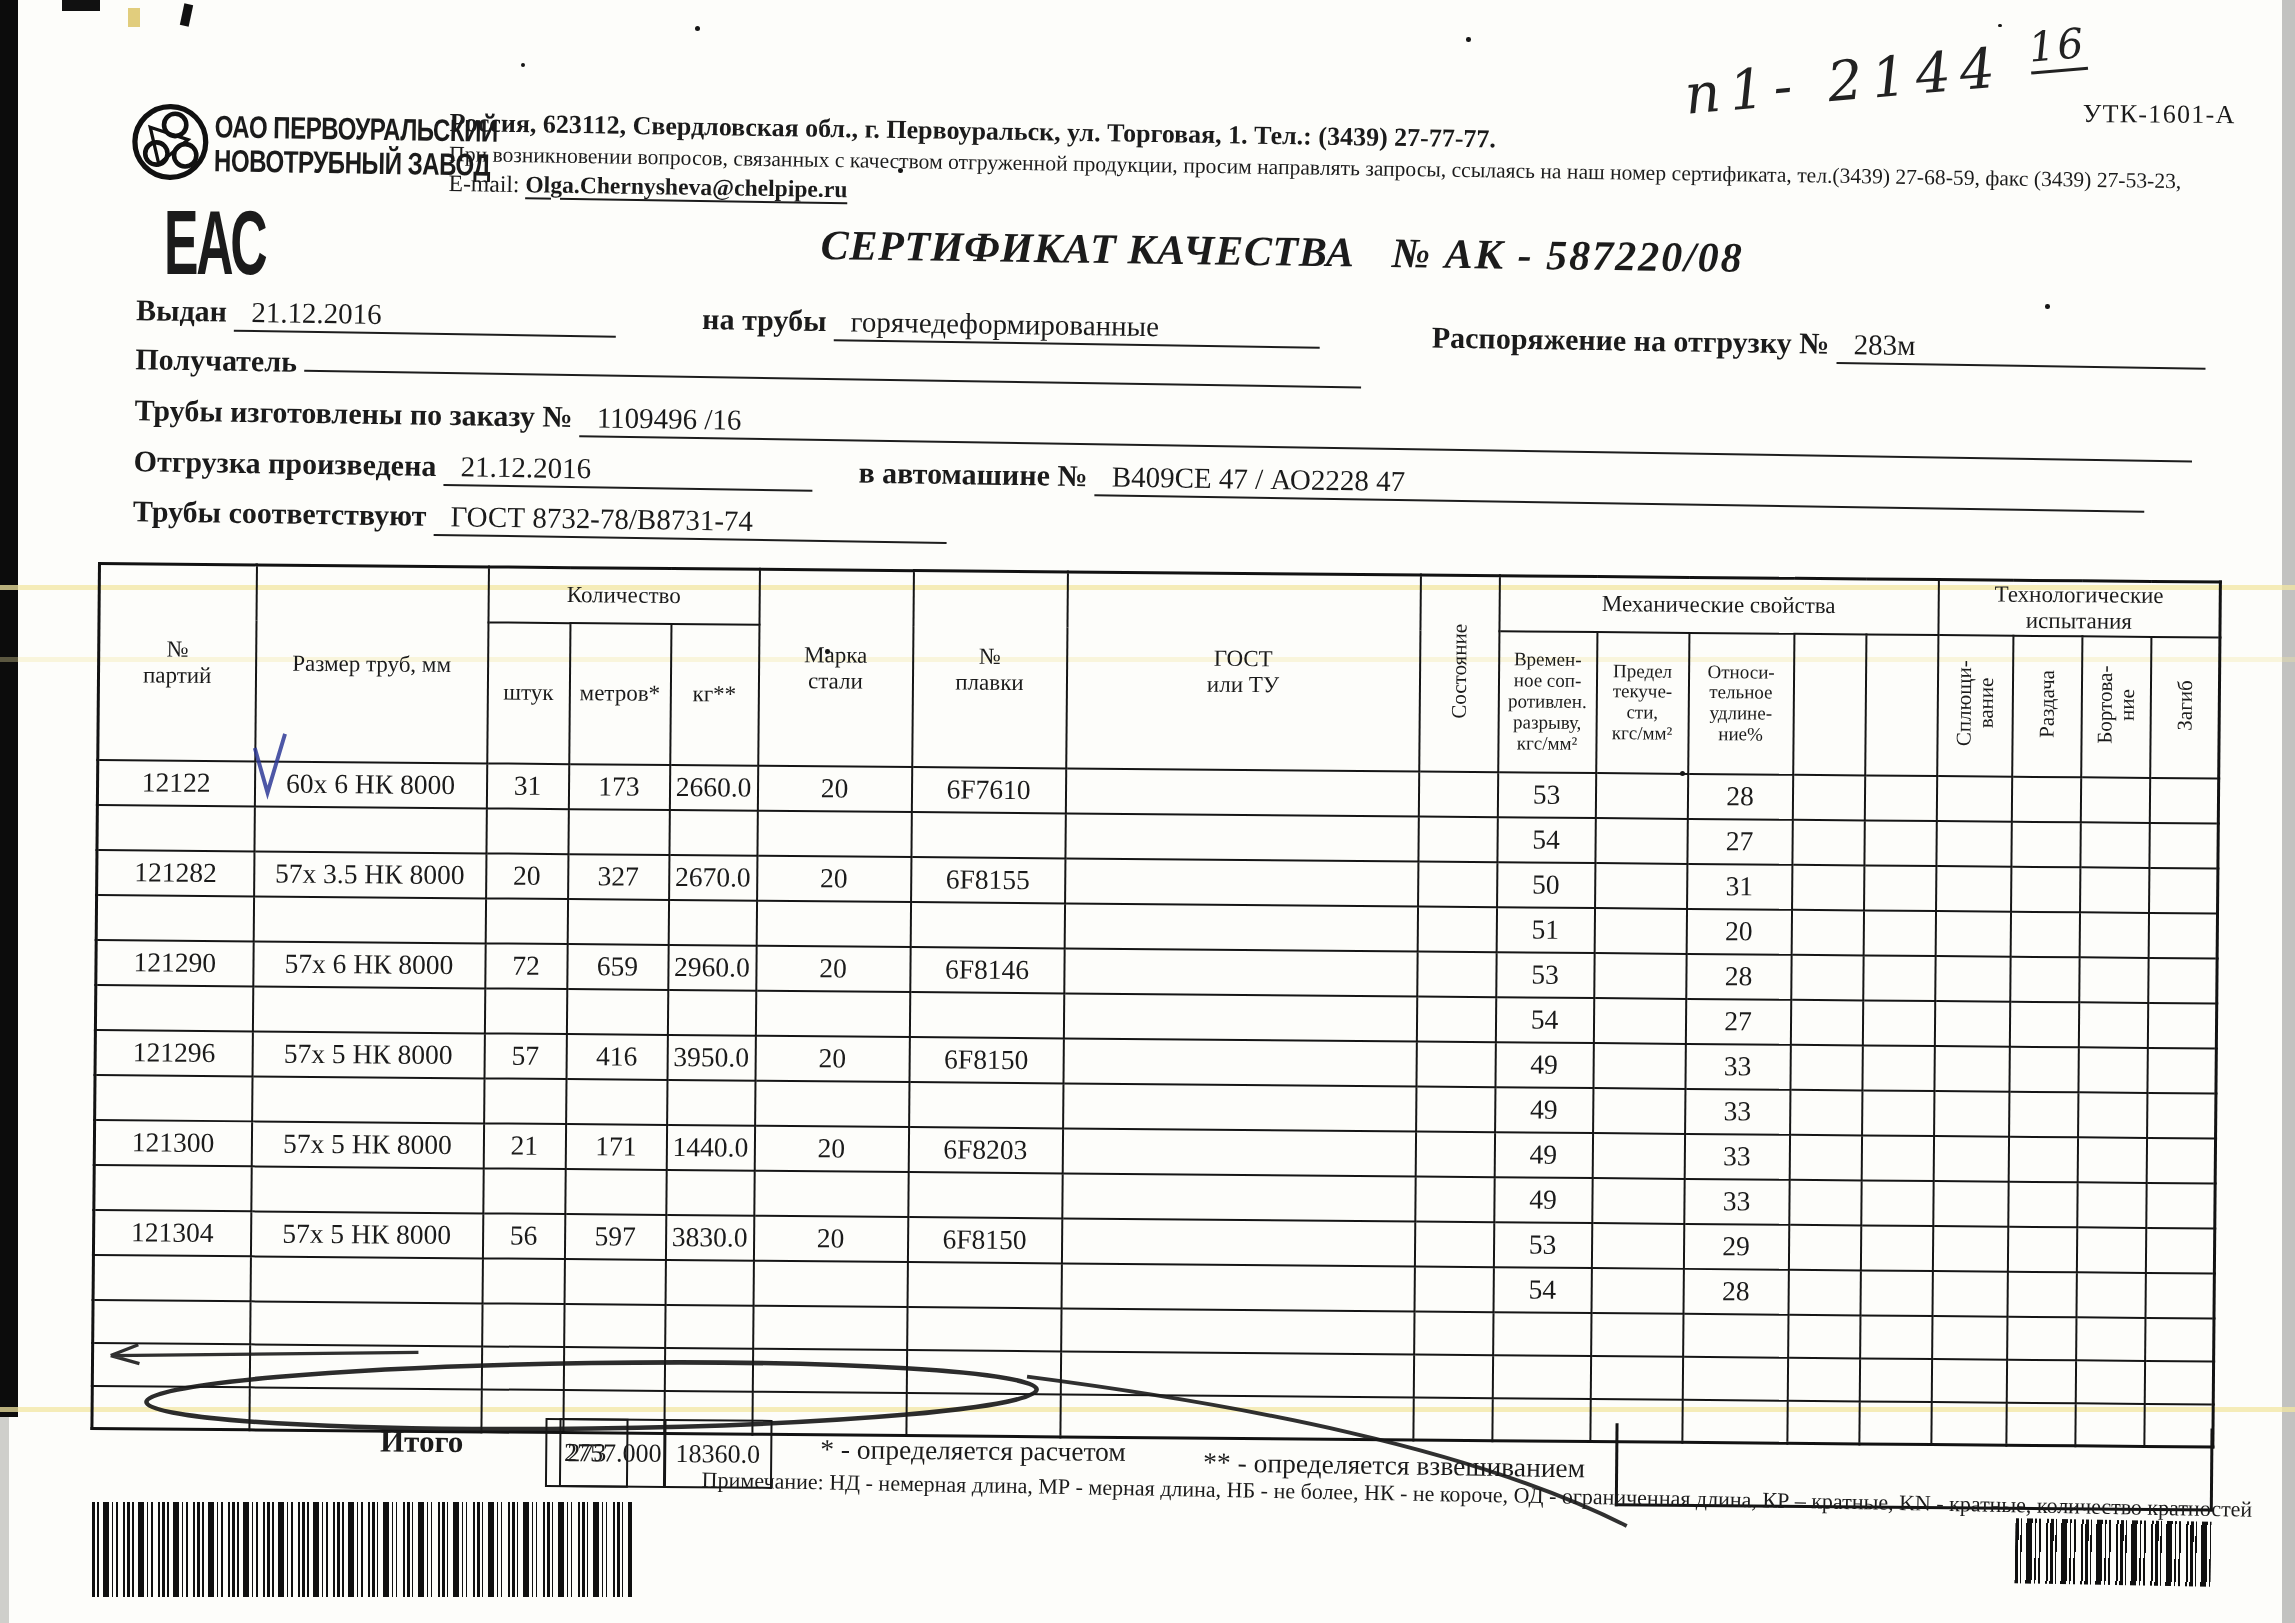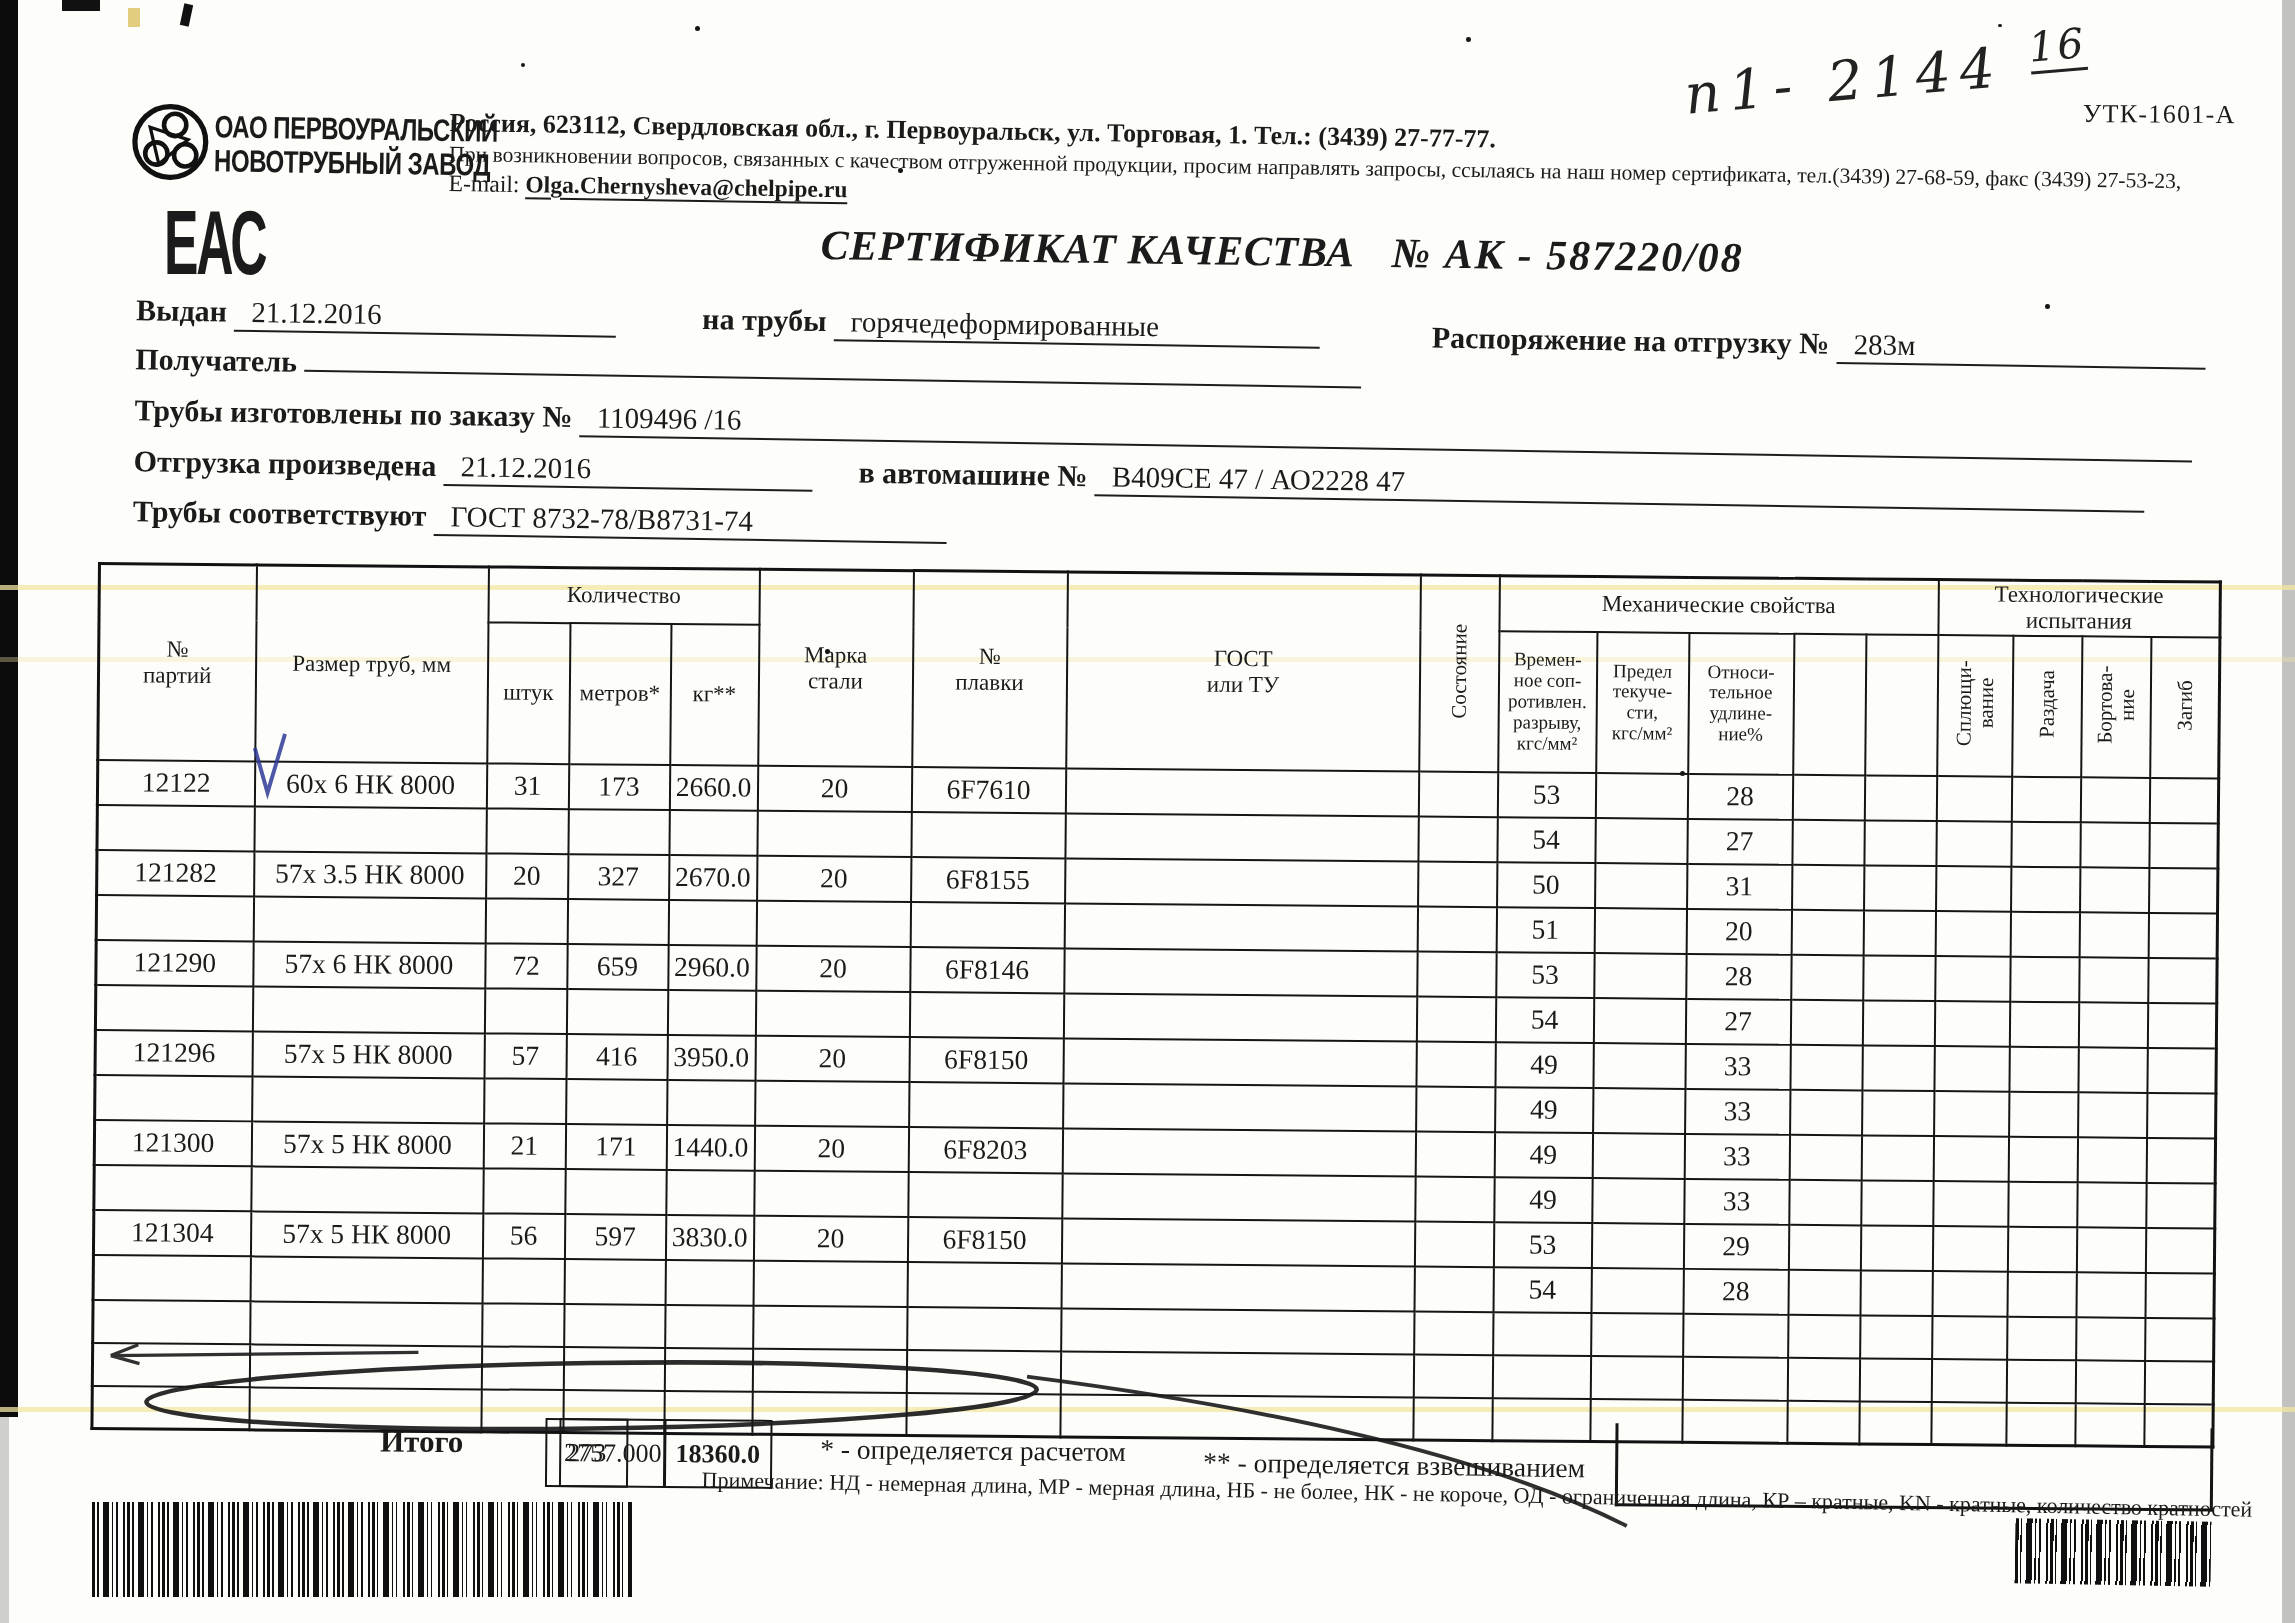--- a/index.html
+++ b/index.html
@@ -58,21 +58,21 @@
   .cert tr.mh{height:141px;}
   .cert tbody tr{height:45px;}
   .cert tbody tr.emptyrow{height:43px;}
   .cert td{font-size:27.5px;}
   .itogo-label{position:absolute;left:164px;top:859px;width:209px;text-align:right;
                font-weight:bold;font-size:31px;}
   .itogo-box{position:absolute;top:852px;height:65px;border:2.6px solid #161616;
              display:flex;align-items:center;justify-content:center;font-size:26px;background:transparent;}
   .ib1{left:408px;width:79px;margin-left:47px;}
   .ib2{left:469px;width:103px;}
-  .ib3{left:573px;width:105px;font-weight:bold;}
+  .ib3{left:573px;width:105px;}
   .footnote{position:absolute;font-size:27.5px;white-space:nowrap;}
   .fn1{left:730px;top:865px;}
   .fn2{left:1113px;top:876px;transform:rotate(0.4deg);}
   .hangbox{position:absolute;left:1525px;top:848px;width:592px;height:80px;
            border:3.3px solid #141414;border-top:none;}
   .scribble{position:absolute;left:0;top:0;pointer-events:none;}
 
   .note-line{left:702px;top:1467px;font-size:22px;white-space:nowrap;transform:rotate(1.1deg);}
 
   .barcode{position:absolute;background:

